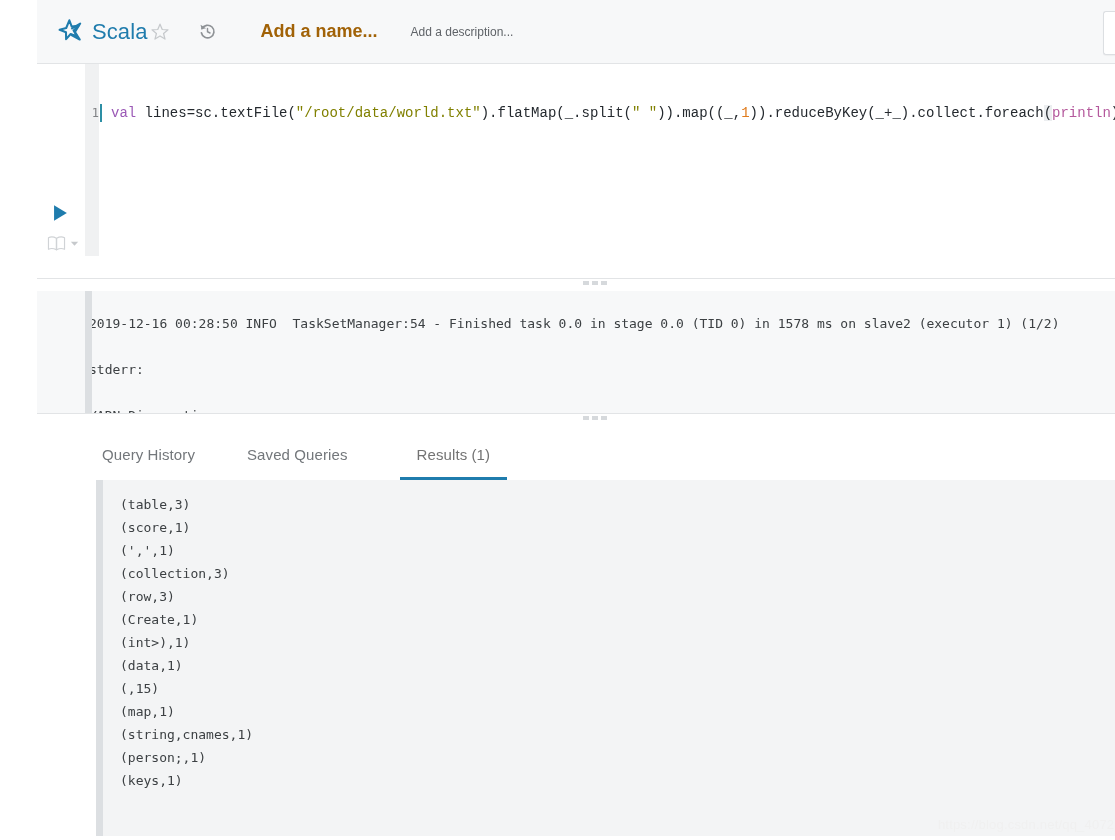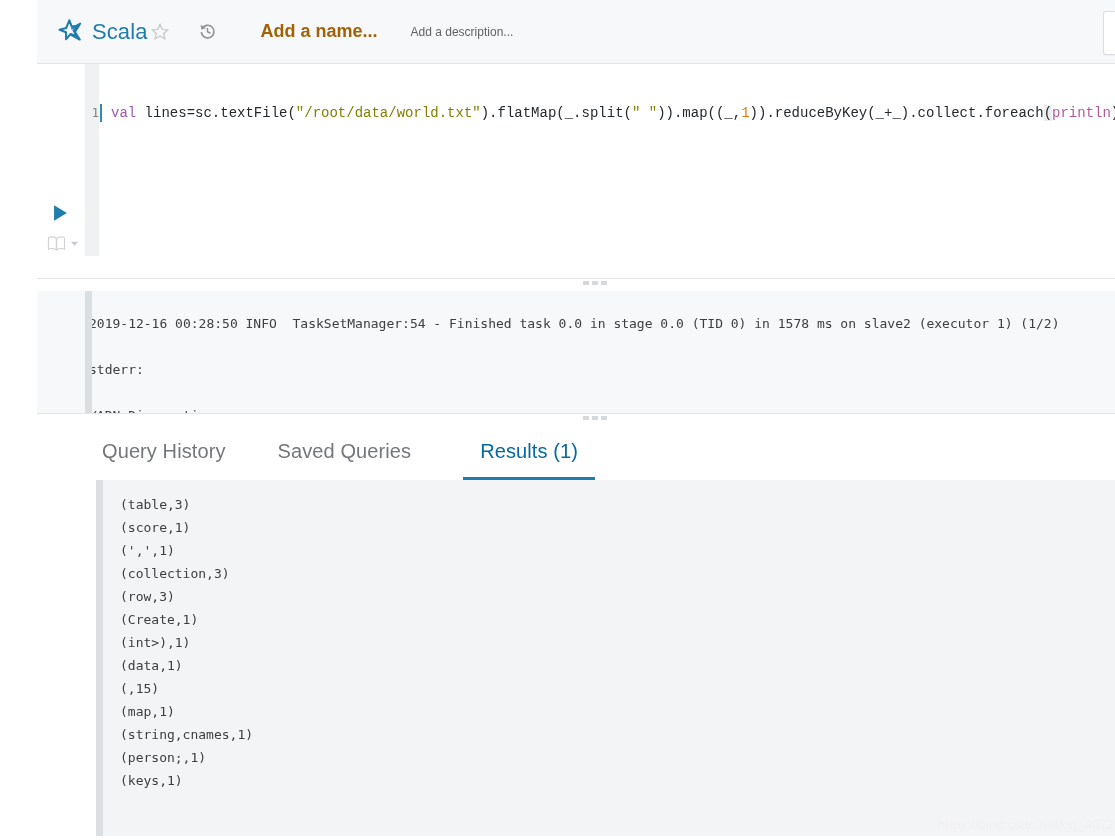--- a/index.html
+++ b/index.html
@@ -225,30 +225,30 @@
   .tabs-row {
     position: relative;
     height: 54px;
     background: #ffffff;
     display: flex;
     align-items: flex-end;
     padding-left: 65px;
     box-sizing: border-box;
   }
   .tab {
-    font-size: 20px;
+    font-size: 15px;
     color: #73777b;
     padding-bottom: 14px;
     margin-right: 52px;
     cursor: pointer;
     border-bottom: 3px solid transparent;
     letter-spacing: 0.1px;
   }
   .tab.active {
-    color: #0369a1;
+    color: #737373;
     border-bottom-color: #1f7cad;
     padding-left: 17px;
     padding-right: 17px;
     margin-right: 0;
   }
 
   
   .results-panel {
     position: relative;
     height: 356px;

